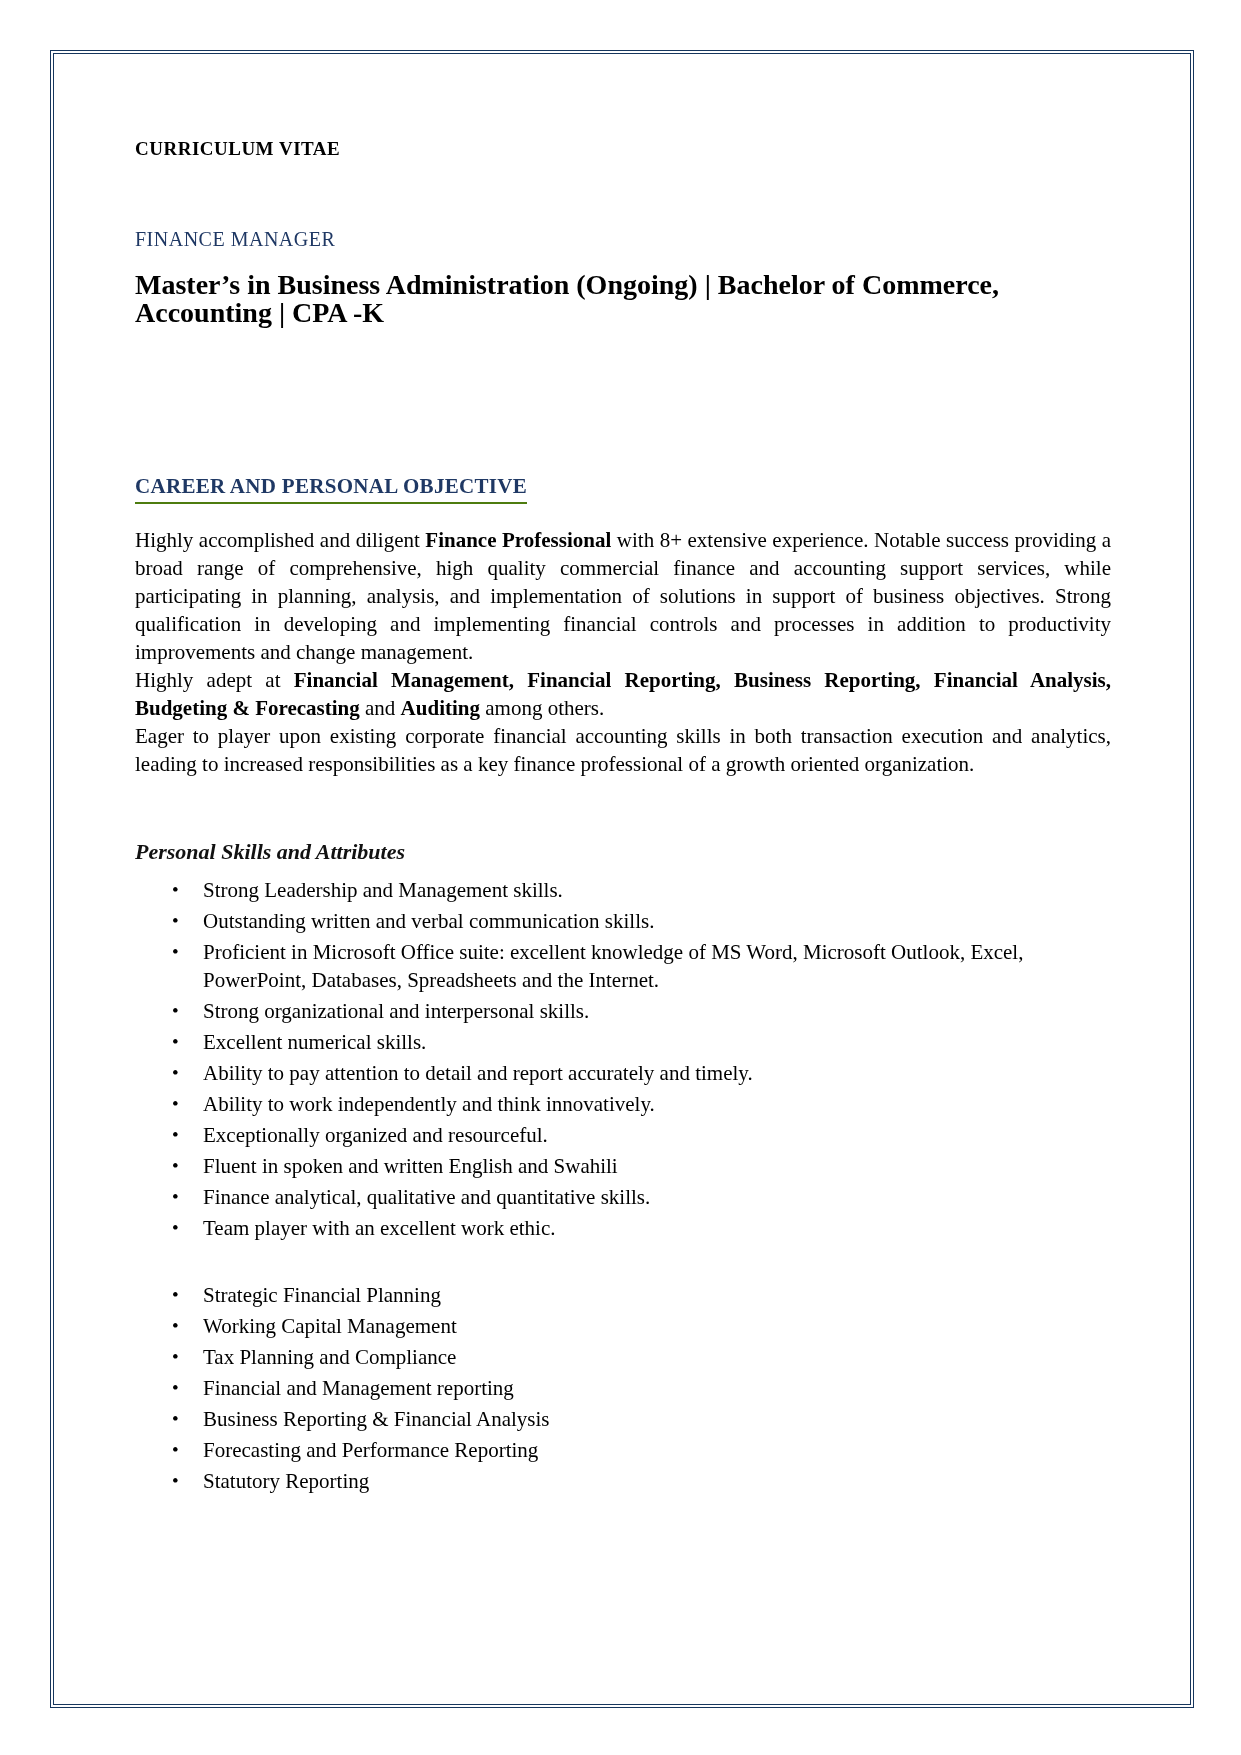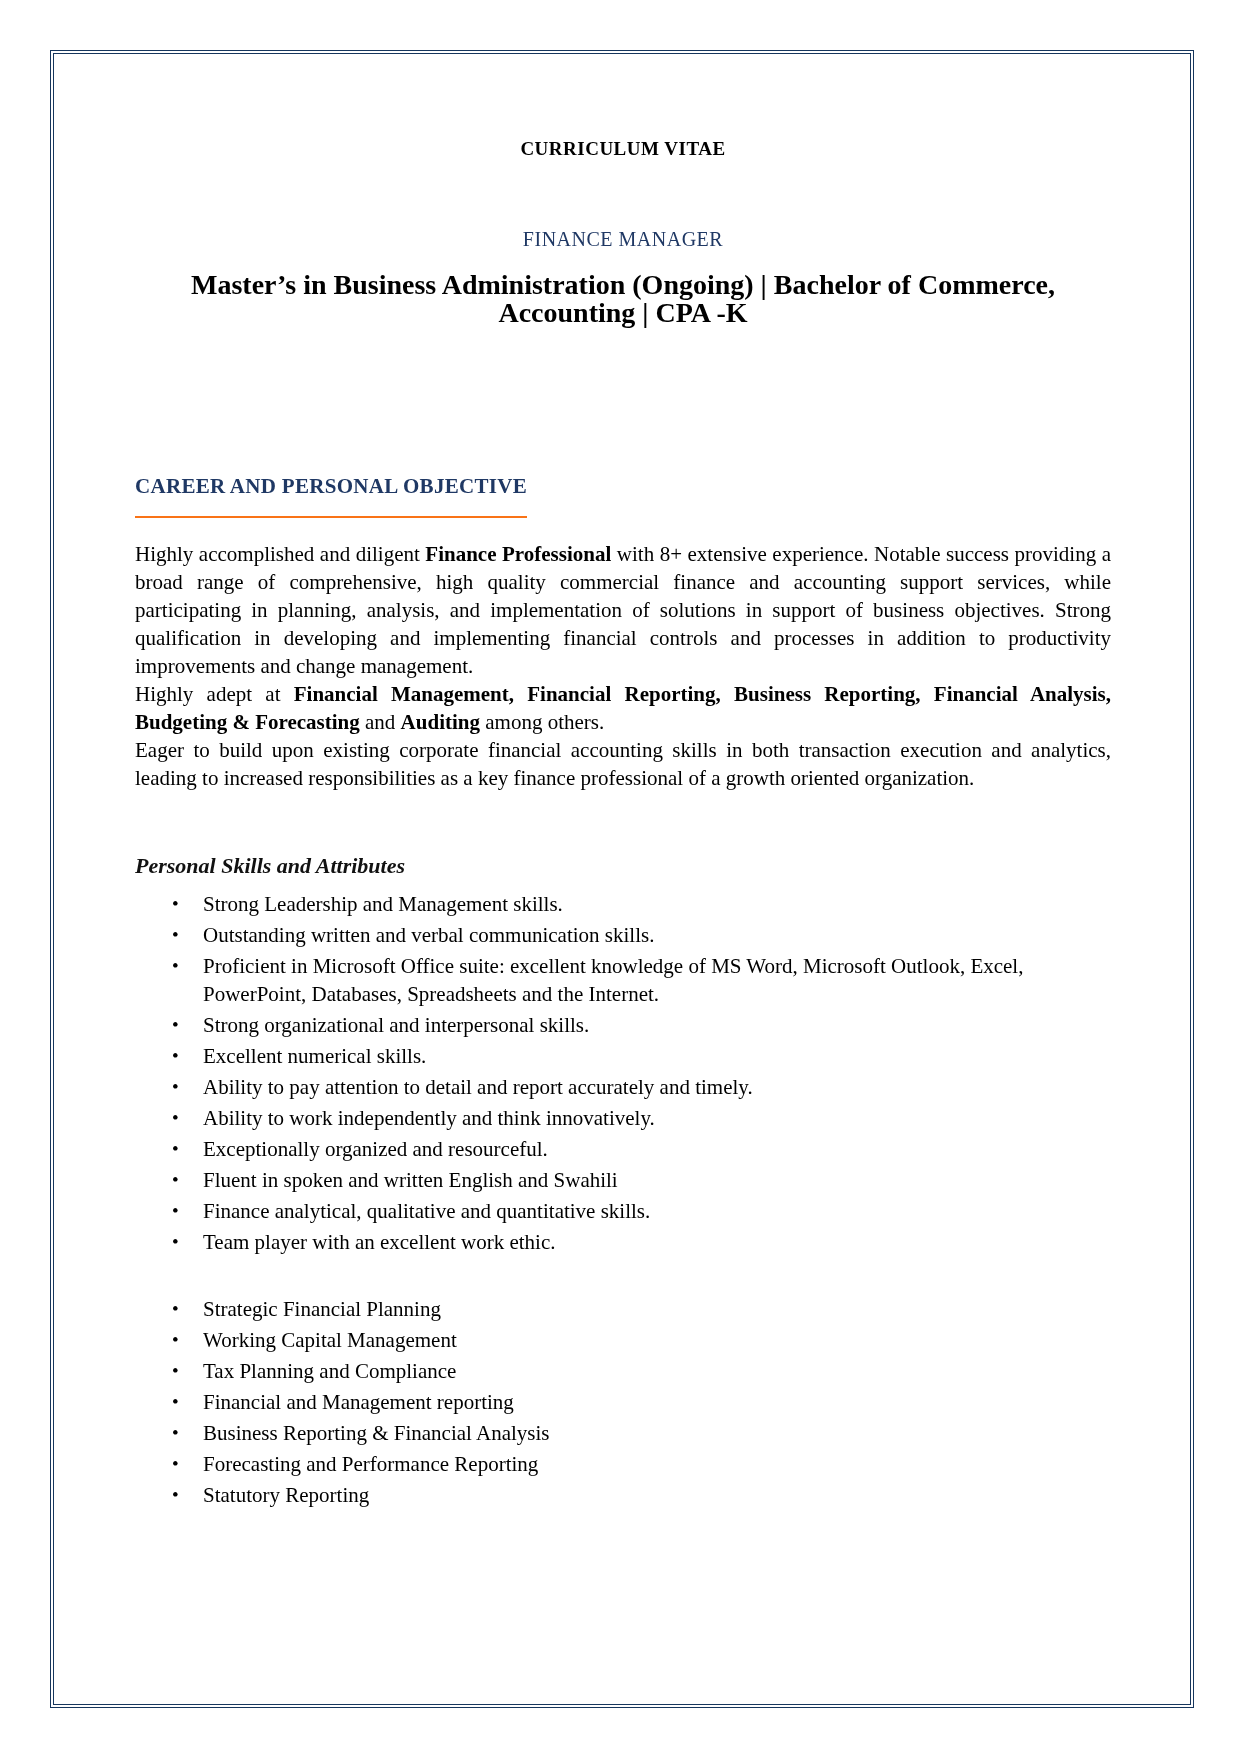--- a/index.html
+++ b/index.html
@@ -26,21 +26,21 @@
     border:1px solid #17365d;
     box-sizing:border-box;
   }
   .content{
     position:absolute;
     left:0; top:0;
     width:1241px;
     box-sizing:border-box;
     padding:135px 130px 0 135px;
   }
-  .centered{text-align:center;}
+  .centered{text-align:left;}
   .doc-title{
     font-size:19px;
     font-weight:bold;
     letter-spacing:0.5px;
     line-height:28px;
     margin:0 0 62px 0;
   }
   .job-title{
     font-size:20px;
     font-weight:normal;
@@ -58,22 +58,22 @@
   .section-heading{
     font-size:21px;
     font-weight:bold;
     color:#1f3864;
     letter-spacing:0.3px;
     line-height:28px;
     margin:0 0 22px 0;
   }
   .section-heading .hd{
     display:inline-block;
-    border-bottom:2px solid #f97316;
-    padding-bottom:16px;
+    border-bottom:2px solid #4d7c0f;
+    padding-bottom:2px;
   }
   .para{
     font-size:21px;
     line-height:28px;
     text-align:justify;
     margin:0;
   }
   .spacer-40{height:40px;}
   .spacer-36{height:36px;}
   .spacer-20{height:20px;}
@@ -125,21 +125,21 @@
     </div>
 
     <div class="section-heading">
       <span class="hd">CAREER AND PERSONAL OBJECTIVE</span>
     </div>
 
     <p class="para"><span>Highly accomplished and diligent </span><b>Finance Professional</b><span> with 8+ extensive experience. Notable success providing a broad range of comprehensive, high quality commercial finance and accounting support services, while participating in planning, analysis, and implementation of solutions in support of business objectives. Strong qualification in developing and implementing financial controls and processes in addition to productivity improvements and change management.</span></p>
 
     <p class="para"><span>Highly adept at </span><b>Financial Management, Financial Reporting, Business Reporting, Financial Analysis, Budgeting &amp; Forecasting</b><span> and </span><b>Auditing</b><span> among others.</span></p>
 
-    <p class="para">Eager to build upon existing corporate financial accounting skills in both transaction execution and analytics, leading to increased responsibilities as a key finance professional of a growth oriented organization.</p>
+    <p class="para">Eager to player upon existing corporate financial accounting skills in both transaction execution and analytics, leading to increased responsibilities as a key finance professional of a growth oriented organization.</p>
 
     <div class="spacer-40"></div>
 
 
     <div class="spacer-20"></div>
 
     <div class="sub-heading">Personal Skills and Attributes</div>
 
     <ul class="bullets">
         <li>

